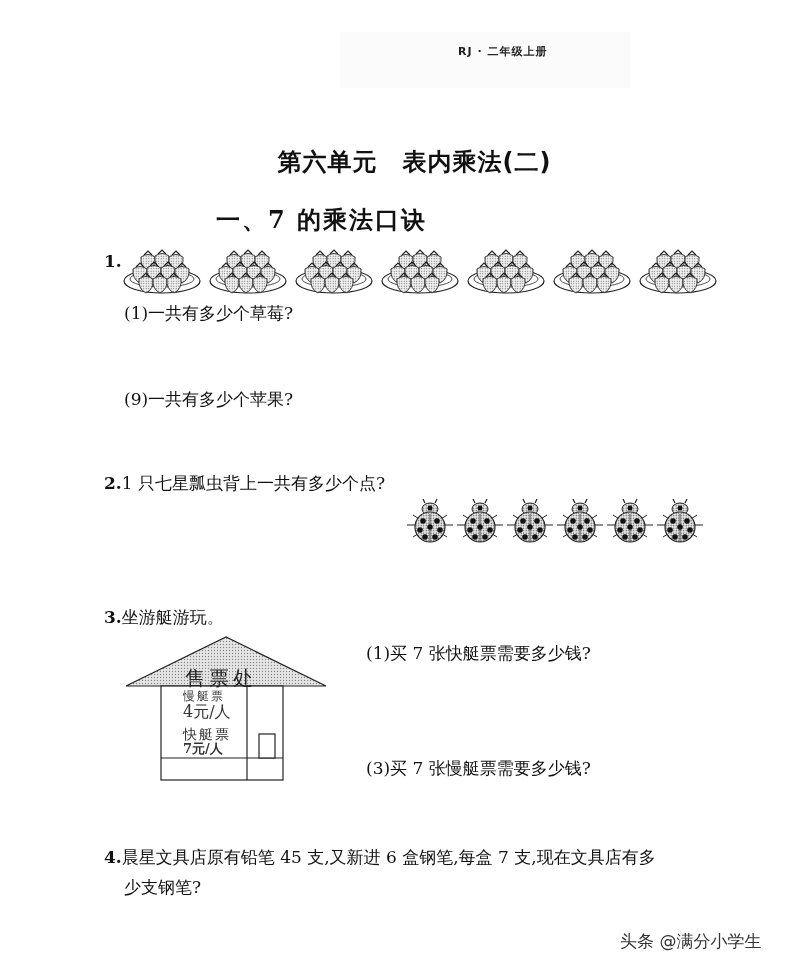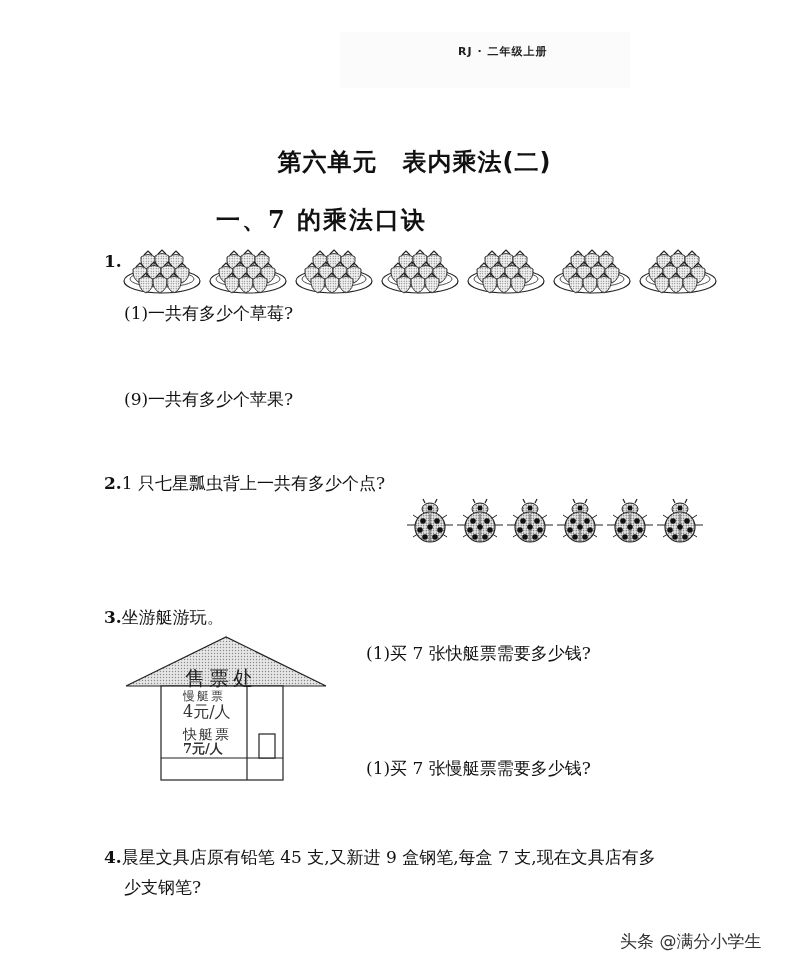--- a/index.html
+++ b/index.html
@@ -566,20 +566,20 @@
     <rect x="136" y="100" width="16" height="24" fill="#fff" stroke="#222" stroke-width="1.2"></rect>
   </svg>
   <div class="abs" style="left:62px; top:24px; font-size:20px; letter-spacing:4px; color:#222;margin-top:7px;">售票处</div>
   <div class="abs" style="left:60px; top:54px; font-size:12px; letter-spacing:2px; color:#333;">慢艇票</div>
   <div class="abs" style="left:60px; top:68px; font-size:16px; color:#333;">4元/人</div>
   <div class="abs" style="left:60px; top:92px; font-size:14px; letter-spacing:2px; color:#333;">快艇票</div>
   <div class="abs" style="left:60px; top:106px; font-size:13px; color:#333;font-weight:bold;">7元/人</div>
 </div>
 
 <div class="abs qtext" style="left:366px; top:642px;">(1)买 7 张快艇票需要多少钱?</div>
-<div class="abs qtext" style="left:366px; top:757px;">(1)买 7 张慢艇票需要多少钱?</div>
+<div class="abs qtext" style="left:366px; top:757px;">(3)买 7 张慢艇票需要多少钱?</div>
 
 <div class="abs" style="left:104px; top:846px;">
-  <span class="qnum">4.</span><span class="qtext">晨星文具店原有铅笔 45 支,又新进 9 盒钢笔,每盒 7 支,现在文具店有多</span>
+  <span class="qnum">4.</span><span class="qtext">晨星文具店原有铅笔 45 支,又新进 6 盒钢笔,每盒 7 支,现在文具店有多</span>
 </div>
 <div class="abs qtext" style="left:124px; top:876px;">少支钢笔?</div>
 
 <div class="abs watermark">头条 @满分小学生</div>
 
 </body></html>

